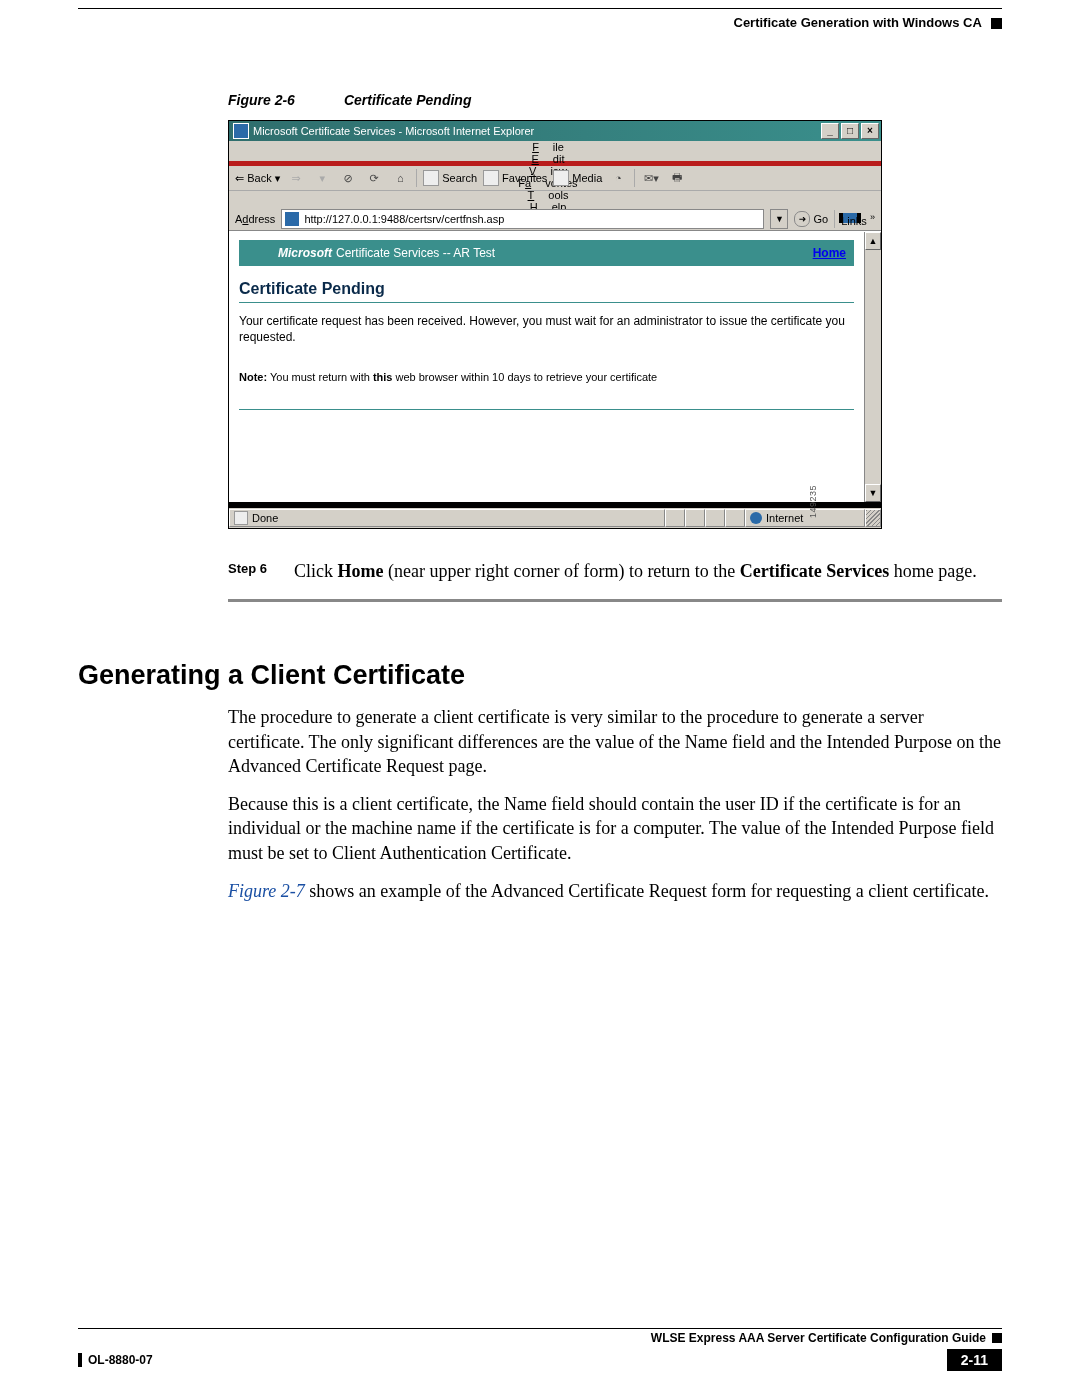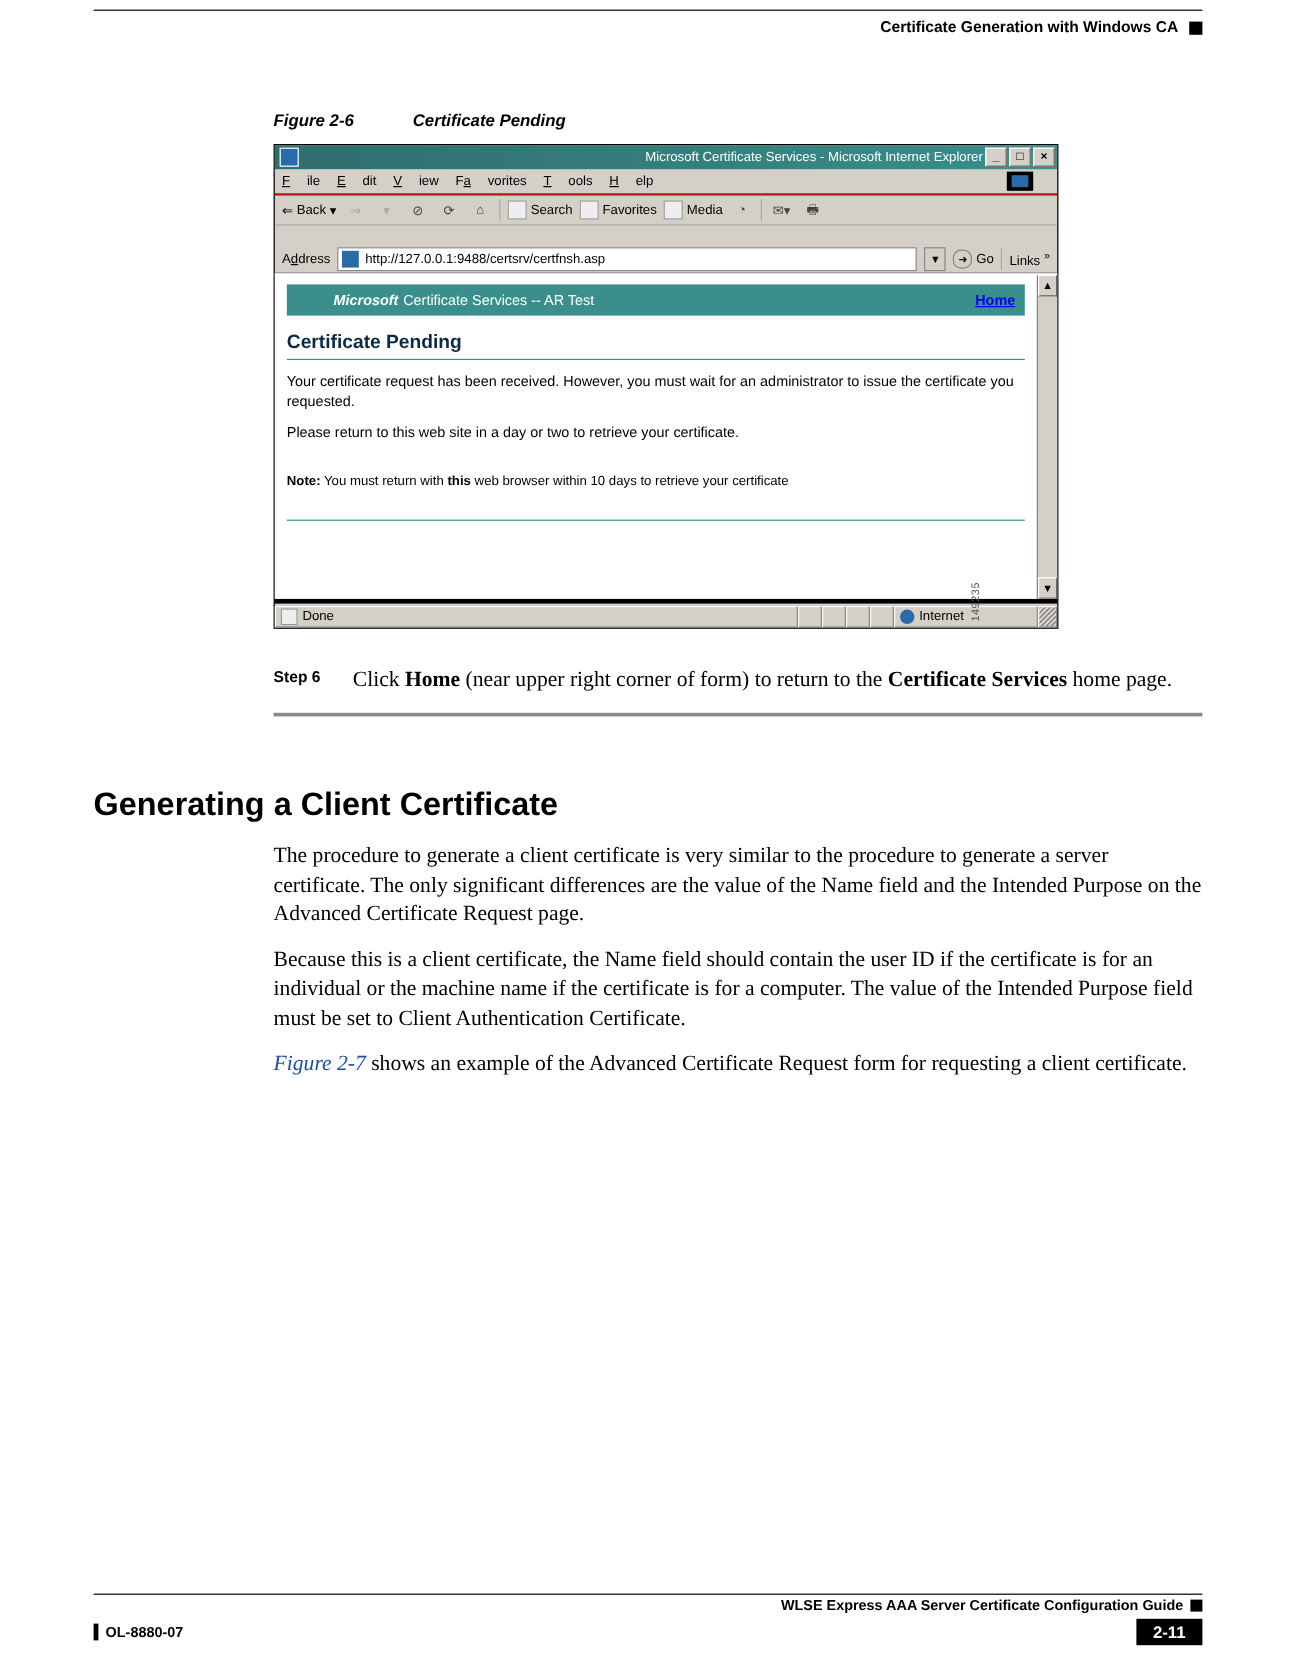--- a/index.html
+++ b/index.html
@@ -18,24 +18,24 @@
   .rh-right .sq { display:inline-block; width:11px; height:11px; background:#000; margin-left:6px; vertical-align:middle; }
 
   
   .figcap { font-family:Arial, Helvetica, sans-serif; font-weight:bold; font-style:italic; font-size:14px; margin:62px 0 12px 150px; }
   .figcap .lbl { display:inline-block; width:112px; }
 
   
   .ie { width:654px; margin-left:150px; background:#d4d0c8; border:1px solid #000; box-sizing:border-box; position:relative; }
   .titlebar { height:20px; background:linear-gradient(to right,#2f6e6d,#3a8f8c); color:#fff; font-family:Tahoma, Arial, sans-serif; font-size:11px; display:flex; align-items:center; padding:0 2px 0 4px; }
   .titlebar .ico { width:14px; height:14px; background:#2b6aa8; border:1px solid #fff; margin-right:4px; }
-  .titlebar .t { flex:1;text-align:right; }
+  .titlebar .t { flex:1; }
   .tb-btn { width:16px; height:14px; background:#d4d0c8; border:1px solid #fff; border-right-color:#666; border-bottom-color:#666; margin-left:2px; display:inline-flex; align-items:center; justify-content:center; color:#000; font-family:Arial; font-size:10px; font-weight:bold; line-height:1; }
 
-  .menubar { height:20px; display:flex; align-items:center; font-family:Tahoma, Arial, sans-serif; font-size:11px; padding:0 6px; border-bottom:2px solid #b91c1c; }
+  .menubar { height:20px; display:flex; align-items:center; font-family:Tahoma, Arial, sans-serif; font-size:11px; padding:0 6px; border-bottom:5px solid #b91c1c;flex-direction:column; }
   .menubar span { margin-right:14px; }
   .menubar .u { text-decoration:underline; }
   .menubar .logo { margin-left:auto; width:22px; height:16px; background:#000; display:flex; align-items:center; justify-content:center; }
   .menubar .logo div { width:14px; height:10px; background:#2b6aa8; }
 
   .toolbar { height:24px; display:flex; align-items:center; font-family:Tahoma, Arial, sans-serif; font-size:11px; padding:0 6px; border-bottom:1px solid #aaa; gap:6px; }
   .tb-ico { width:18px; height:18px; border:1px solid #d4d0c8; border-radius:2px; display:inline-flex; align-items:center; justify-content:center; font-size:11px; color:#444; }
   .tb-ico.d { color:#aaa; }
   .tb-sep { width:1px; height:18px; background:#aaa; }
   .tb-txt { display:inline-flex; align-items:center; gap:3px; }
@@ -56,21 +56,21 @@
   .svc-head .svc { font-style:italic; font-weight:bold; margin-right:4px;margin-left:31px; }
   .svc-head .home { margin-left:auto; font-weight:bold; text-decoration:underline; }
   .c-h1 { font-weight:bold; font-size:16px; color:#0a2a4a; margin:14px 0 4px 0; font-family:Arial, Helvetica, sans-serif; }
   .c-rule { height:1px; background:#3a8f8c; margin:2px 0 10px 0; }
   .c-p { font-size:12px; color:#000; margin:10px 0; line-height:1.35; }
   .c-small { font-size:11px; color:#000; margin:26px 0; }
   .scroll { width:16px; background:#d4d0c8; border-left:1px solid #888; display:flex; flex-direction:column; }
   .scroll .btn { height:16px; border:1px solid #fff; border-right-color:#666; border-bottom-color:#666; display:flex; align-items:center; justify-content:center; font-size:9px; }
   .scroll .track { flex:1; }
 
-  .status { height:20px; border-top:4px solid #000000; display:flex; align-items:flex-end; font-family:Tahoma, Arial, sans-serif; font-size:11px; }
+  .status { height:20px; border-top:6px solid #000000; display:flex; align-items:center; font-family:Tahoma, Arial, sans-serif; font-size:11px; }
   .status .cell { height:18px; border:1px solid #888; border-top-color:#fff; border-left-color:#fff; box-sizing:border-box; display:flex; align-items:center; padding:0 4px; gap:4px; }
   .status .main { flex:1; }
   .status .main .di { width:12px; height:12px; background:#eee; border:1px solid #999; }
   .status .sm { width:20px; }
   .status .net { width:120px; }
   .status .net .gi { width:12px; height:12px; background:#2b6aa8; border-radius:6px; }
   .status .grip { width:16px; background:repeating-linear-gradient(135deg,#888 0 1px,transparent 1px 3px); }
 
   .figid { position:absolute; left:808px; top:510px; font-family:Arial; font-size:9px; color:#555; transform:rotate(-90deg); transform-origin:left top; letter-spacing:0.5px; }
 
@@ -171,21 +171,20 @@
     <div class="content">
       <div class="content-inner">
         <div class="svc-head">
           <span class="svc">Microsoft</span>
           <span> Certificate Services  --  AR Test</span>
           <a class="home" href="#">Home</a>
         </div>
         <div class="c-h1">Certificate Pending</div>
         <div class="c-rule"></div>
         <div class="c-p">Your certificate request has been received. However, you must wait for an administrator to issue the certificate you requested.</div>
-        <div class="c-p">Please return to this web site in a day or two to retrieve your certificate.</div>
         <div class="c-small">
           <b>Note:</b><span> You must return with </span><b>this</b><span> web browser within 10 days to retrieve your certificate</span>
         </div>
         <div class="c-rule"></div>
       </div>
       <div class="scroll">
         <div class="btn">▲</div>
         <div class="track"></div>
         <div class="btn">▼</div>
       </div>

